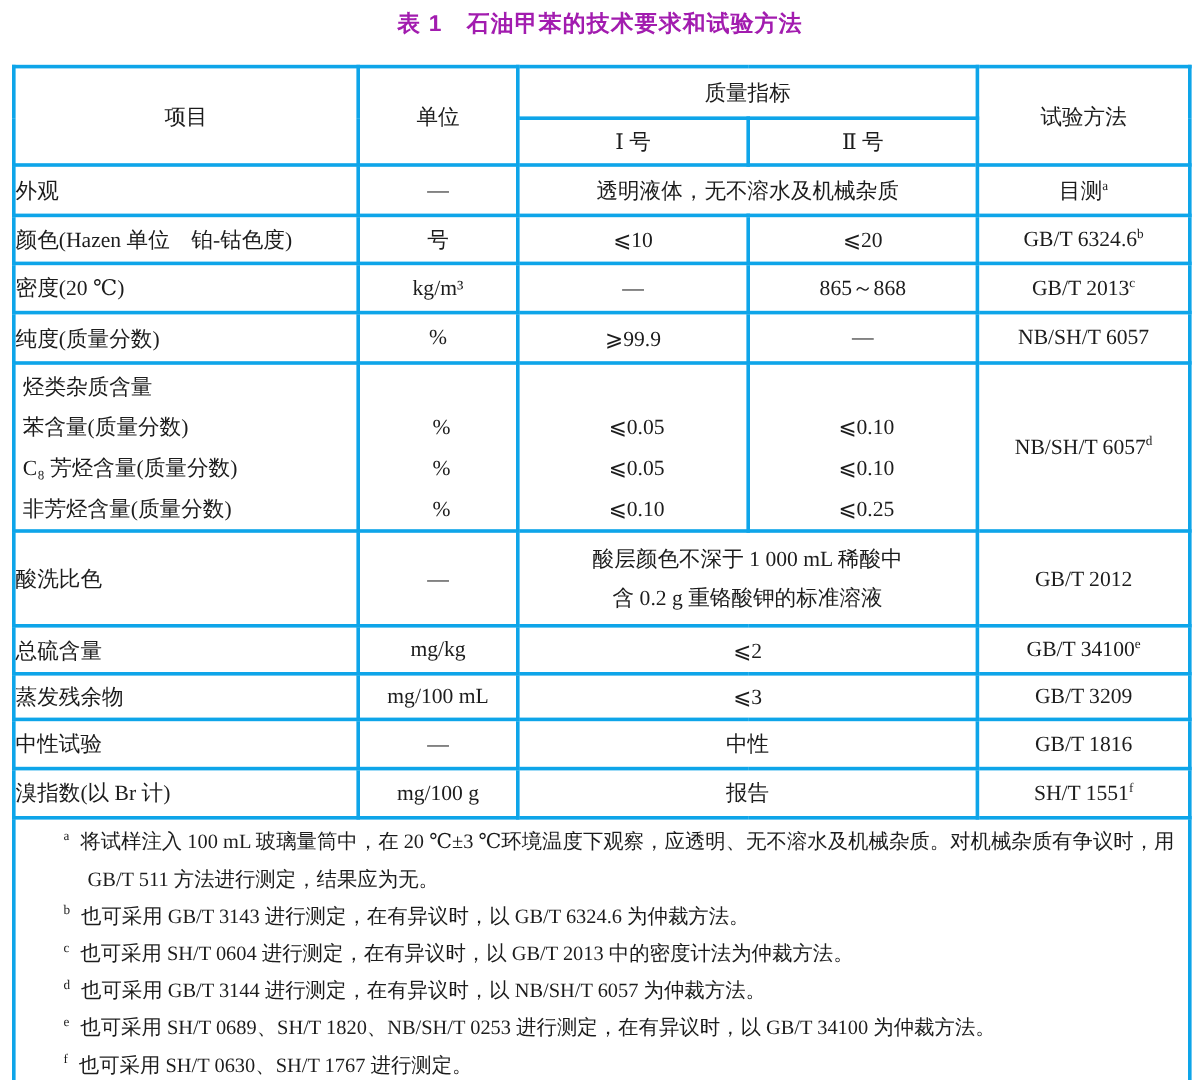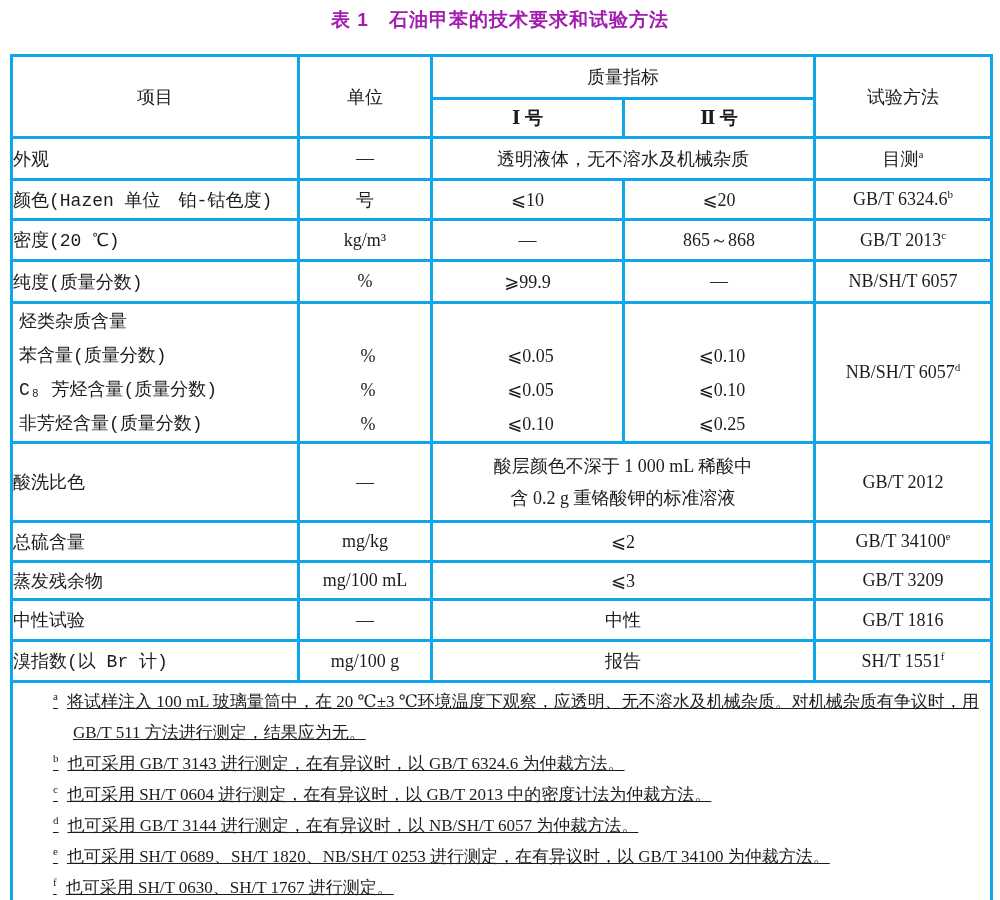--- a/index.html
+++ b/index.html
@@ -30,23 +30,23 @@
     margin-left: 10px;
     border: 3px solid #141414;
   }
   table.spec td {
     border: 3px solid #0ea5e9;
     font-size: 18px;
     padding: 0;
     vertical-align: middle;
   }
   td.c { text-align: center; }
-  td.l { text-align: left; padding-left: 26px; font-family: Liberation Mono, monospace; }
+  td.l { text-align: left; padding-left: 26px; }
   tr.hrow1 td { height: 40px; }
-  tr.hrow2 td { height: 36px; font-weight: bold; }
+  tr.hrow2 td { height: 36px; }
   tr.r-appearance td { height: 39px; }
   tr.r-color td { height: 37px; }
   tr.r-density td { height: 38px; margin-top: 28px; }
   tr.r-purity td { height: 39px; }
   tr.r-hc td { height: 137px; vertical-align: middle; }
   tr.r-acid td { height: 76px; }
   tr.r-sulfur td { height: 37px; }
   tr.r-evap td { height: 35px; }
   tr.r-neutral td { height: 38px; }
   tr.r-bromine td { height: 38px; }
@@ -61,21 +61,20 @@
     vertical-align: top;
     height: 222px;
     padding: 10px 24px 8px 10px;
   }
   .fn {
     margin: 0;
     padding-left: 60px;
     text-indent: -20px;
     font-size: 17px;
     line-height: 31px;
-    text-decoration: underline;
   }
   .fn sup { margin-right: 9px; }
 </style>
 </head>
 <body>
 
 <div class="page">
 
   <div class="title">表 1　石油甲苯的技术要求和试验方法</div>
 

